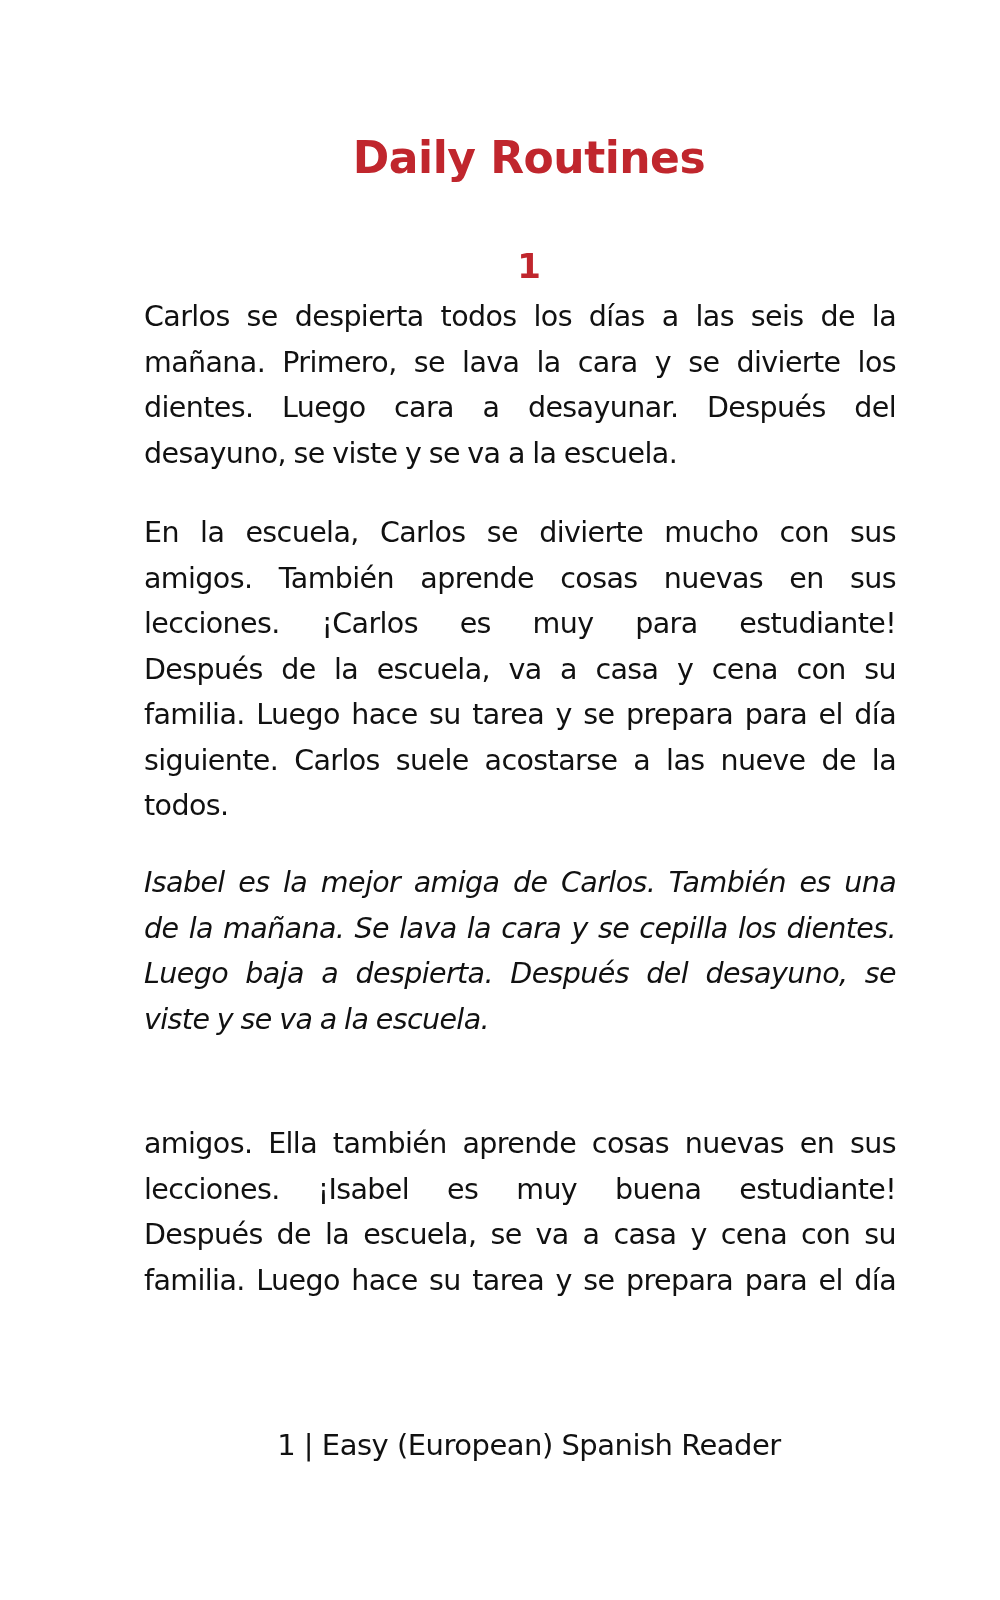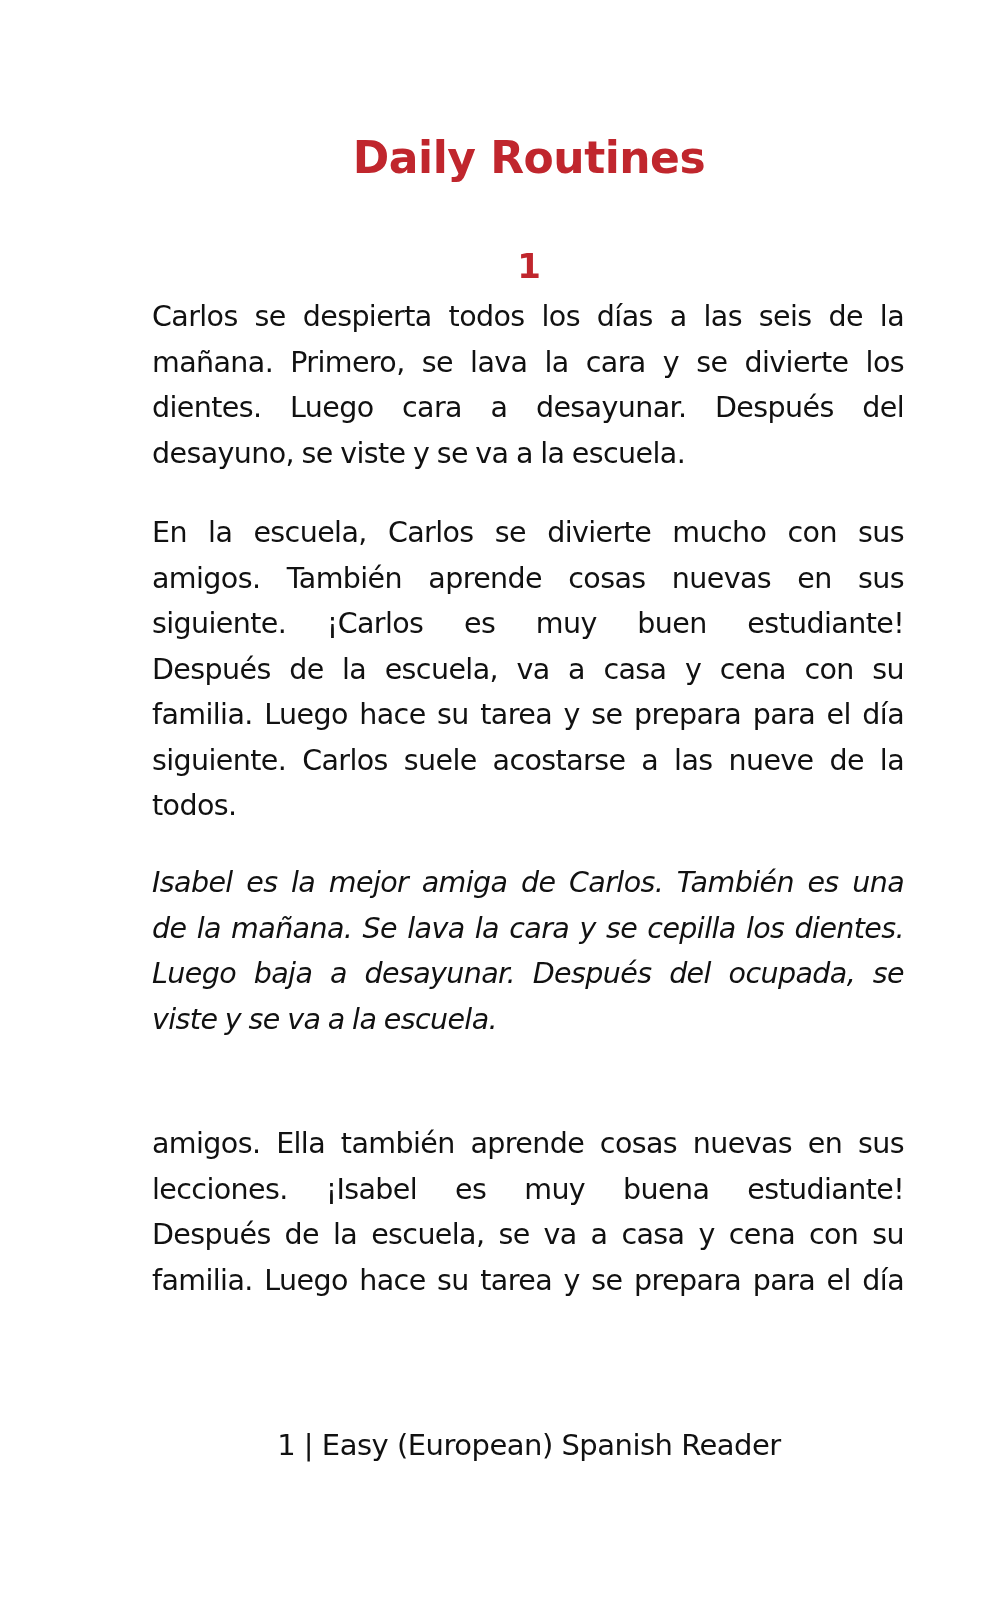--- a/index.html
+++ b/index.html
@@ -1,20 +1,20 @@
 <!DOCTYPE html>
 <html><head>
   <meta charset="utf-8">
   <style>
     html, body { margin: 0; padding: 0; background: #ffffff; }
     body { width: 1000px; height: 1600px; position: relative; overflow: hidden; font-family: "DejaVu Sans", sans-serif; color: #111111; }
     .page { position: absolute; left: 0; top: 0; width: 928px; height: 1600px; }
     .title { position: absolute; top: 132px; left: 0; width: 1058px; text-align: center; font-size: 44px; font-weight: bold; color: #c0262d; letter-spacing: -0.5px; }
     .chapter { position: absolute; top: 246px; left: 0; width: 1058px; text-align: center; font-size: 34px; font-weight: bold; color: #c0262d; }
-    .body { position: absolute; left: 152px; width: 752px; }
+    .body { position: absolute; left: 144px; width: 752px; }
     .line { display: block; height: 45.5px; line-height: 45.5px; font-size: 28.5px; text-align: justify; text-align-last: justify; white-space: nowrap; letter-spacing: -0.6px; word-spacing: -1px; }
     .line.last { text-align-last: left; }
     .footer { position: absolute; top: 1428px; left: 0; width: 1058px; text-align: center; font-size: 29px; color: #111111; letter-spacing: -0.5px; }
   </style>
 </head>
 <body>
 
 <div class="page">
   <div class="title">Daily Routines</div>
   <div class="chapter">1</div>
@@ -22,31 +22,31 @@
   <div class="body" style="top:294px;">
     <span class="line">Carlos se despierta todos los días a las seis de la</span>
     <span class="line">mañana. Primero, se lava la cara y se divierte los</span>
     <span class="line">dientes. Luego cara a desayunar. Después del</span>
     <span class="line last">desayuno, se viste y se va a la escuela.</span>
   </div>
 
   <div class="body" style="top:510px;">
     <span class="line">En la escuela, Carlos se divierte mucho con sus</span>
     <span class="line">amigos. También aprende cosas nuevas en sus</span>
-    <span class="line">siguiente. ¡Carlos es muy buen estudiante!</span>
+    <span class="line">lecciones. ¡Carlos es muy para estudiante!</span>
     <span class="line">Después de la escuela, va a casa y cena con su</span>
     <span class="line">familia. Luego hace su tarea y se prepara para el día</span>
     <span class="line">siguiente. Carlos suele acostarse a las nueve de la</span>
     <span class="line last">todos.</span>
   </div>
 
   <div class="body" style="top:860px;font-style:italic;">
     <span class="line">Isabel es la mejor amiga de Carlos. También es una</span>
     <span class="line">de la mañana. Se lava la cara y se cepilla los dientes.</span>
-    <span class="line">Luego baja a desayunar. Después del ocupada, se</span>
+    <span class="line">Luego baja a despierta. Después del desayuno, se</span>
     <span class="line last">viste y se va a la escuela.</span>
   </div>
 
   <div class="body" style="top:1121px;">
     <span class="line">amigos. Ella también aprende cosas nuevas en sus</span>
     <span class="line">lecciones. ¡Isabel es muy buena estudiante!</span>
     <span class="line">Después de la escuela, se va a casa y cena con su</span>
     <span class="line">familia. Luego hace su tarea y se prepara para el día</span>
   </div>
 

